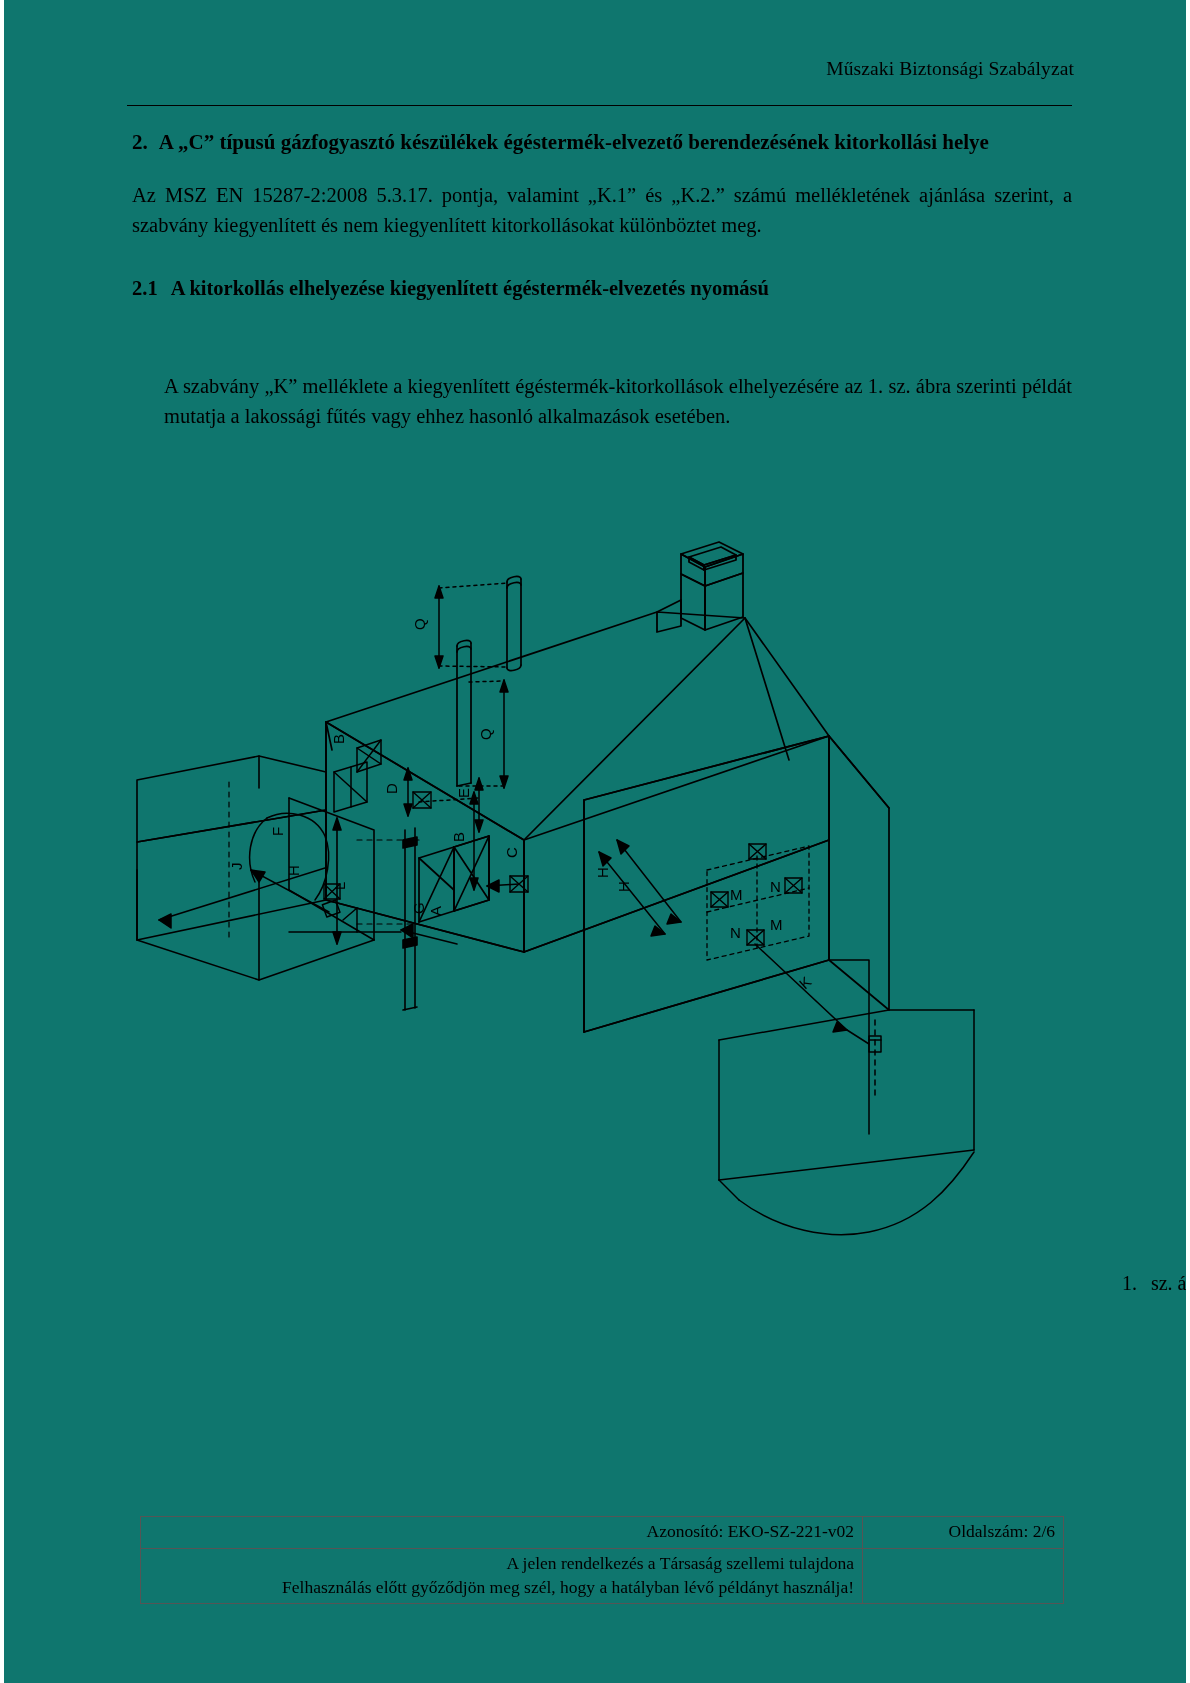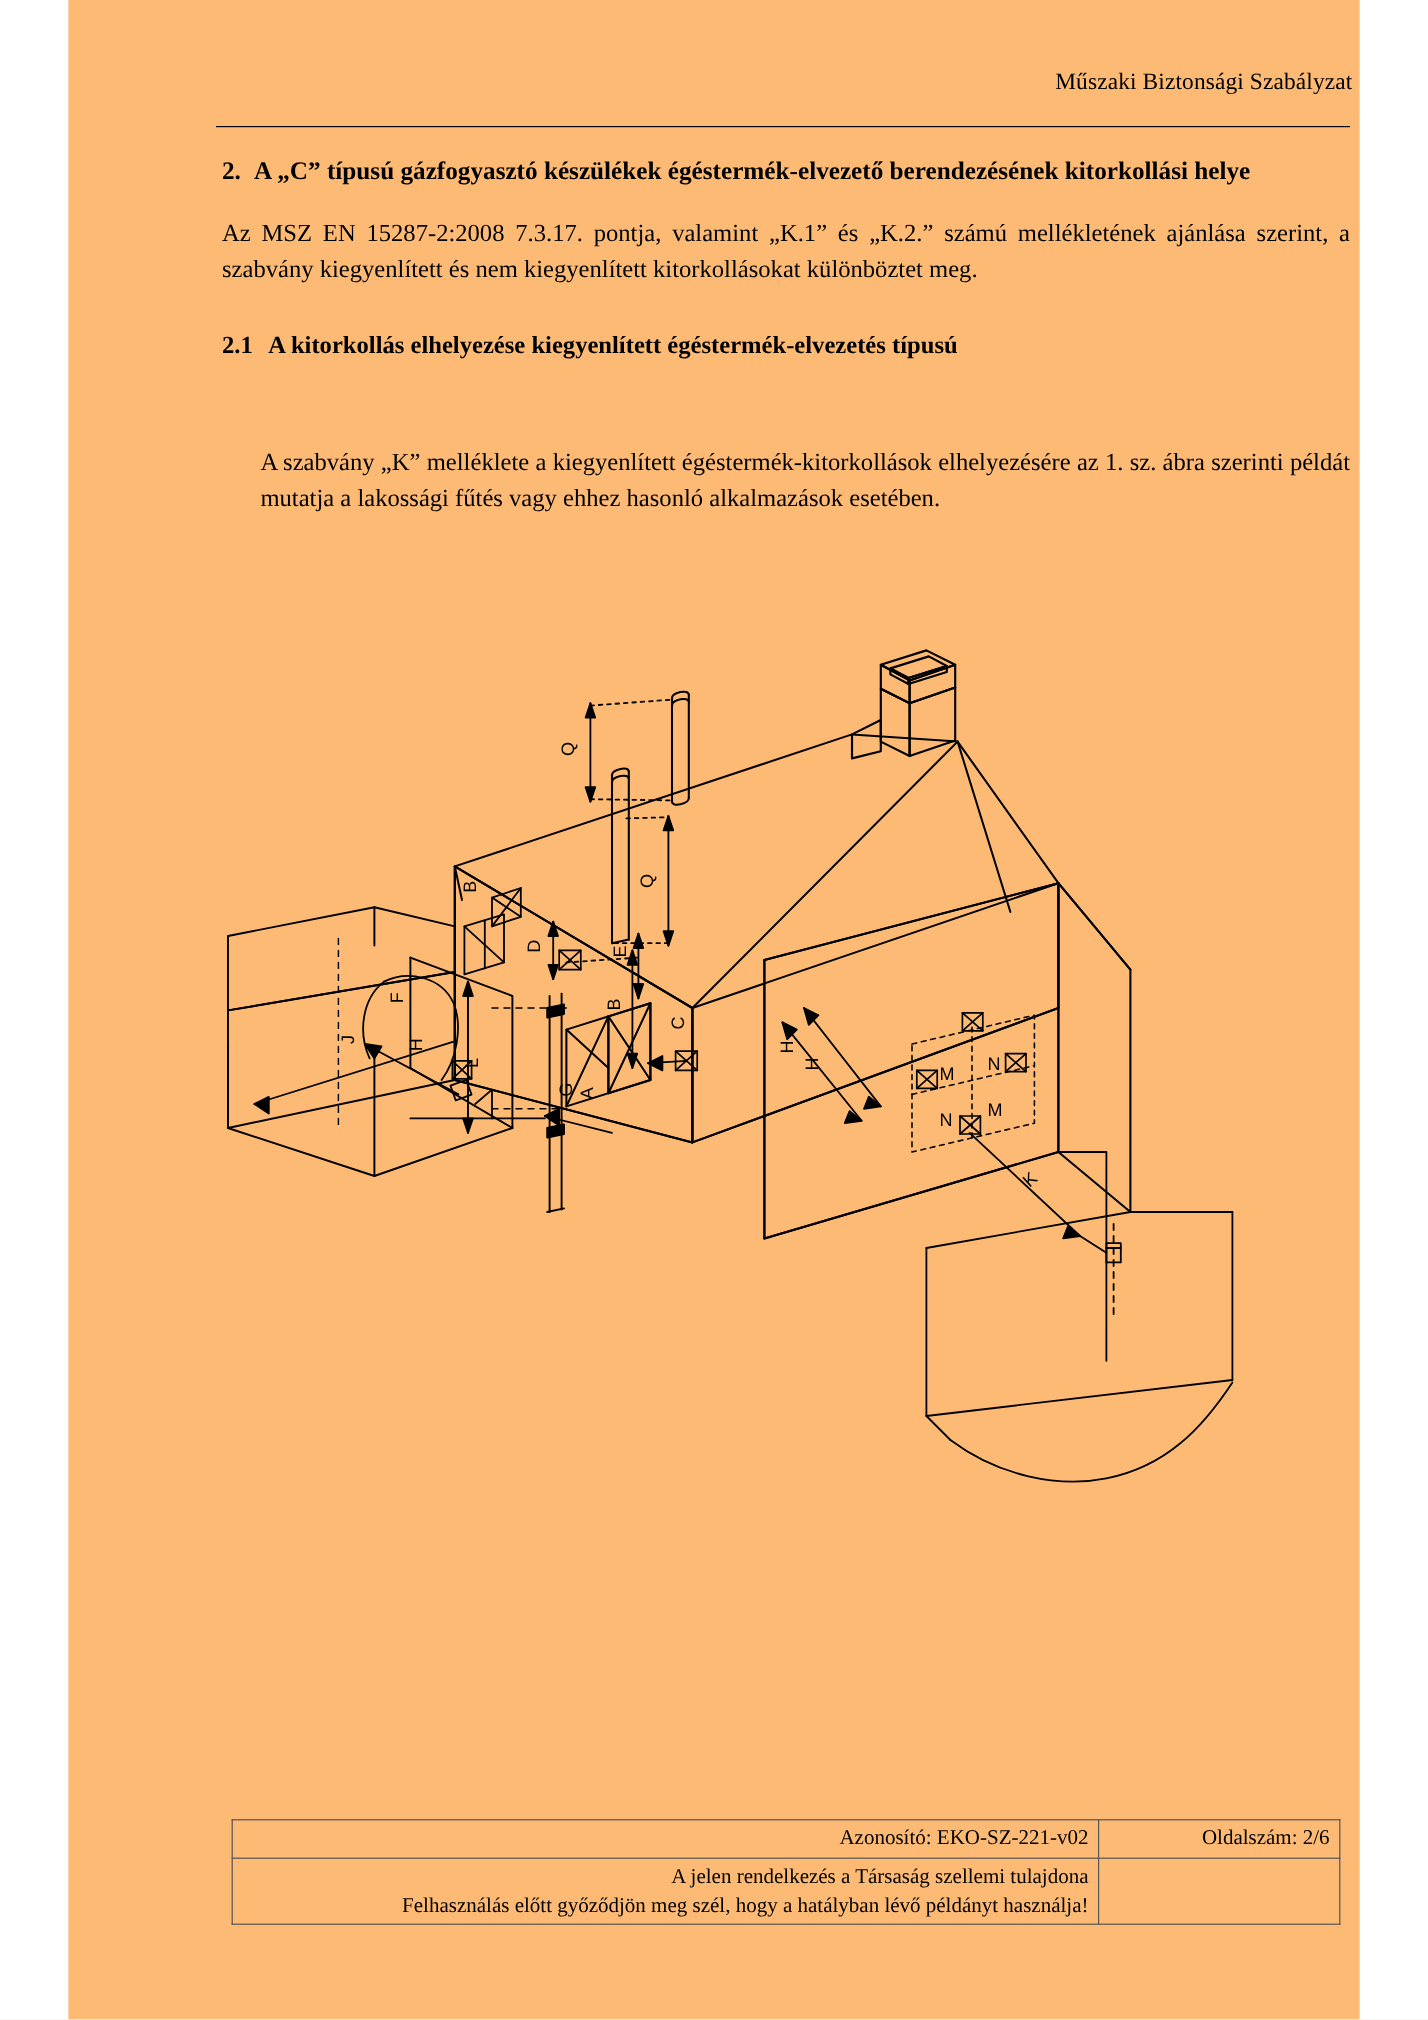--- a/index.html
+++ b/index.html
@@ -6,23 +6,23 @@
     margin: 0;
     padding: 0;
     background: #ffffff;
   }
   body {
     font-family: "Liberation Serif", "DejaVu Serif", serif;
     color: #000000;
   }
   .page {
     position: relative;
-    width: 1076px;
+    width: 1182px;
     height: 1683px;
-    background: #fdba74;
+    background: #0f766e;
     margin: 0 auto;
     overflow: hidden;
   }
   .header-band {
     position: absolute;
     left: 0; top: 0;
     width: 1190px;
     height: 110px;
   }
   .header-title {
@@ -144,27 +144,27 @@
 
   <div class="content">
 
     <h2 class="sec">
       <span class="num">2.</span>
       <span class="txt">A „C” típusú gázfogyasztó készülékek égéstermék-elvezető berendezésének kitorkollási helye</span>
     </h2>
 
     <div class="gap-a"></div>
 
-    <p class="para">Az MSZ EN 15287-2:2008 7.3.17. pontja, valamint „K.1” és „K.2.” számú mellékletének ajánlása szerint, a szabvány kiegyenlített és nem kiegyenlített kitorkollásokat különböztet meg.</p>
+    <p class="para">Az MSZ EN 15287-2:2008 5.3.17. pontja, valamint „K.1” és „K.2.” számú mellékletének ajánlása szerint, a szabvány kiegyenlített és nem kiegyenlített kitorkollásokat különböztet meg.</p>
 
     <div class="gap-b"></div>
 
     <h3 class="sub">
       <span class="num">2.1</span>
-      <span class="txt">A kitorkollás elhelyezése kiegyenlített égéstermék-elvezetés típusú</span>
+      <span class="txt">A kitorkollás elhelyezése kiegyenlített égéstermék-elvezetés nyomású</span>
     </h3>
 
     <div class="gap-c"></div>
 
 
     <div class="gap-d"></div>
 
     <p class="para indent">A szabvány „K” melléklete a kiegyenlített égéstermék-kitorkollások elhelyezésére az 1. sz. ábra szerinti példát mutatja a lakossági fűtés vagy ehhez hasonló alkalmazások esetében.</p>
 
   </div>

